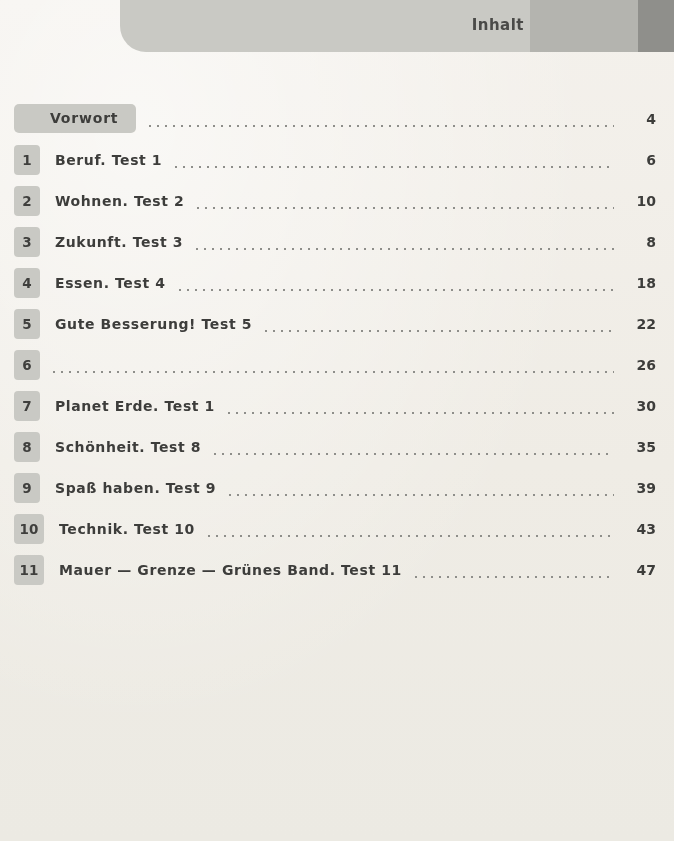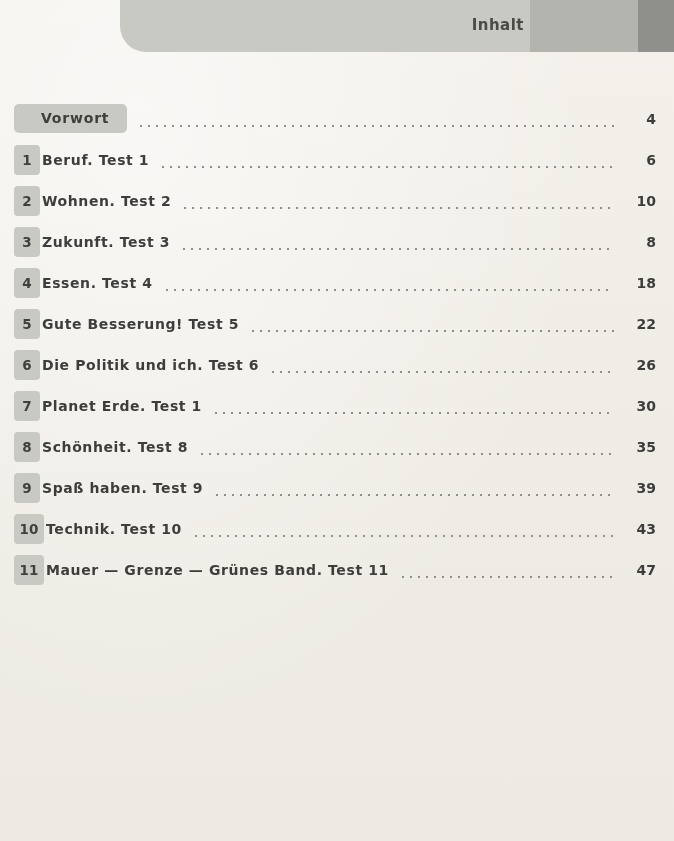--- a/index.html
+++ b/index.html
@@ -91,21 +91,21 @@
     display: flex;
     align-items: center;
     justify-content: center;
     letter-spacing: 0px;
   }
   .num-chip.wide {
     width: 30px;
     min-width: 30px;
   }
   .title {
-    margin-left: 2px;
+    margin-left: 15px;
     font-size: 14px;
     font-weight: bold;
     color: #3d3d3b;
     white-space: nowrap;
     letter-spacing: 0.6px;
   }
   .dots {
     flex: 1;
     margin: 0 8px 0 10px;
     height: 14px;
@@ -122,21 +122,21 @@
     text-align: right;
     font-size: 14px;
     font-weight: bold;
     color: #3d3d3b;
   }
 
   
   .pill-row .pill {
     background: #c9c9c4;
     border-radius: 5px;
-    padding: 6px 18px 7px 27px;
+    padding: 6px 18px 7px 36px;
     font-size: 14px;
     font-weight: bold;
     color: #3d3d3b;
     letter-spacing: 0.8px;
     white-space: nowrap;
   }
   .pill-row.standalone .dots,
   .pill-row.standalone .page-no {
     visibility: hidden;
   }
@@ -184,21 +184,20 @@
         <div class="page-no">18</div>
       </div>
       <div class="row">
         <div class="num-chip">5</div>
         <div class="title">Gute Besserung! Test 5</div>
         <div class="dots"></div>
         <div class="page-no">22</div>
       </div>
       <div class="row">
         <div class="num-chip">6</div>
-        <div class="title">Die Politik und ich. Test 6</div>
         <div class="dots"></div>
         <div class="page-no">26</div>
       </div>
       <div class="row">
         <div class="num-chip">7</div>
         <div class="title">Planet Erde. Test 1</div>
         <div class="dots"></div>
         <div class="page-no">30</div>
       </div>
       <div class="row">

